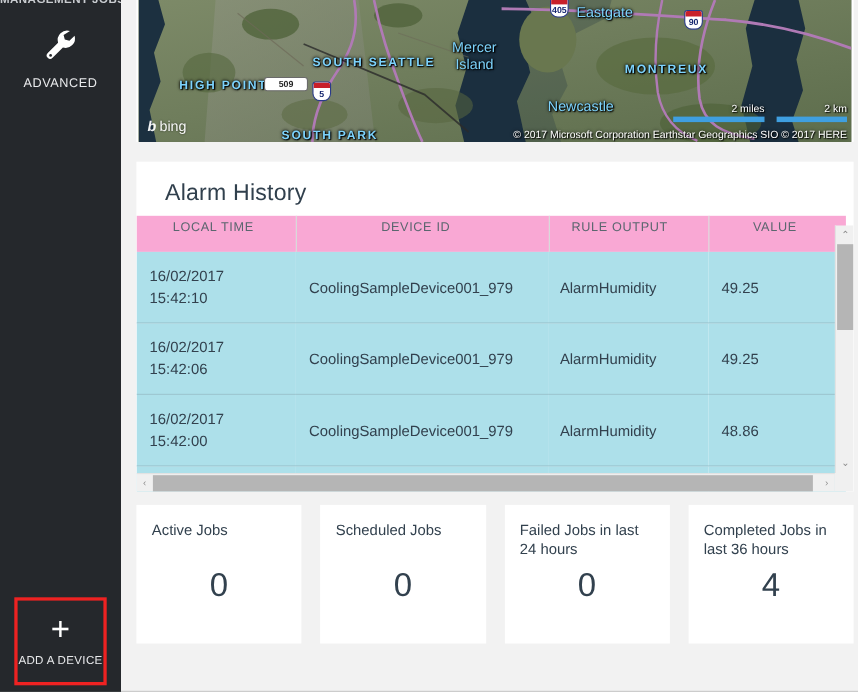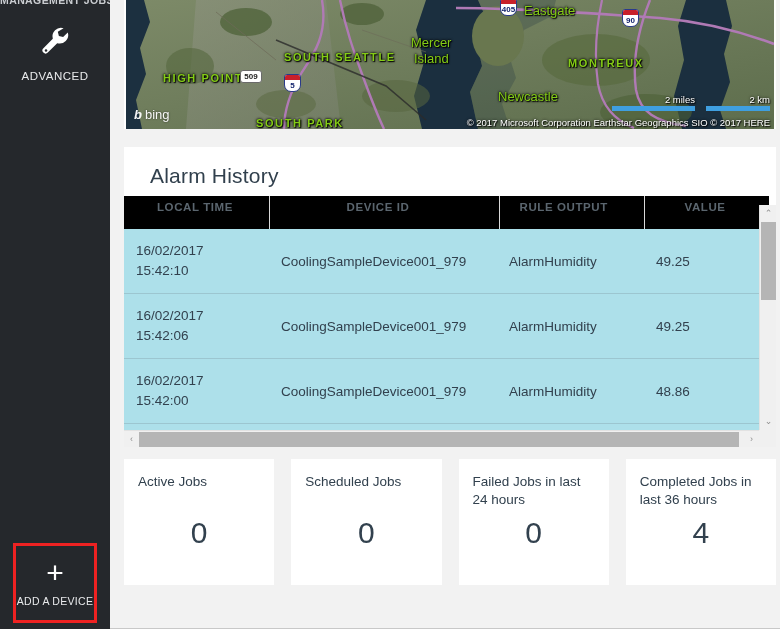--- a/index.html
+++ b/index.html
@@ -124,21 +124,21 @@
     width: 100%;
     height: 129px;
     overflow: hidden;
     background: #4a5a3a;
   }
 
   .map-canvas svg { display: block; }
 
   .map-label {
     position: absolute;
-    color: #84cc16;
+    color: #7dd3fc;
     text-shadow: 0 0 3px rgba(0,0,0,.95), 0 0 2px rgba(0,0,0,.9), 1px 1px 1px rgba(0,0,0,.9);
     white-space: nowrap;
     pointer-events: none;
   }
   .lbl-caps {
     font-size: 11px;
     font-weight: bold;
     letter-spacing: 1.6px;
   }
   .lbl-city {
@@ -149,21 +149,21 @@
   .shield {
     position: absolute;
     border-radius: 3px;
     background: #ffffff;
     border: 1px solid #6a6a6a;
     color: #222;
     font-size: 8px;
     font-weight: bold;
     text-align: center;
     line-height: 11px;
-    width: 22px;
+    width: 40px;
     height: 13px;
   }
   .shield-i {
     background: #ffffff;
     border: 1px solid #2a3a8a;
     width: 17px;
     height: 18px;
     border-radius: 3px 3px 7px 7px;
     color: #14246e;
     font-size: 8px;
@@ -260,26 +260,26 @@
   }
 
   table.alarm-table {
     border-collapse: collapse;
     width: 645px;
     table-layout: fixed;
   }
 
   table.alarm-table th {
     font-size: 11.5px;
-    font-weight: bold;
+    font-weight: normal;
     color: #5b666f;
     letter-spacing: .6px;
     text-align: left;
     padding: 5px 0 16px 0;
-    background: #000000;
+    background: #f9a8d4;
     border-left: 1px solid #d9d9d9;
   }
   table.alarm-table th:first-child { border-left: none; }
 
   table.alarm-table td {
     font-size: 13.5px;
     color: #32414e;
     background: #ade0ea;
     border-bottom: 1px solid #9cc6d0;
     padding: 12px 0;

